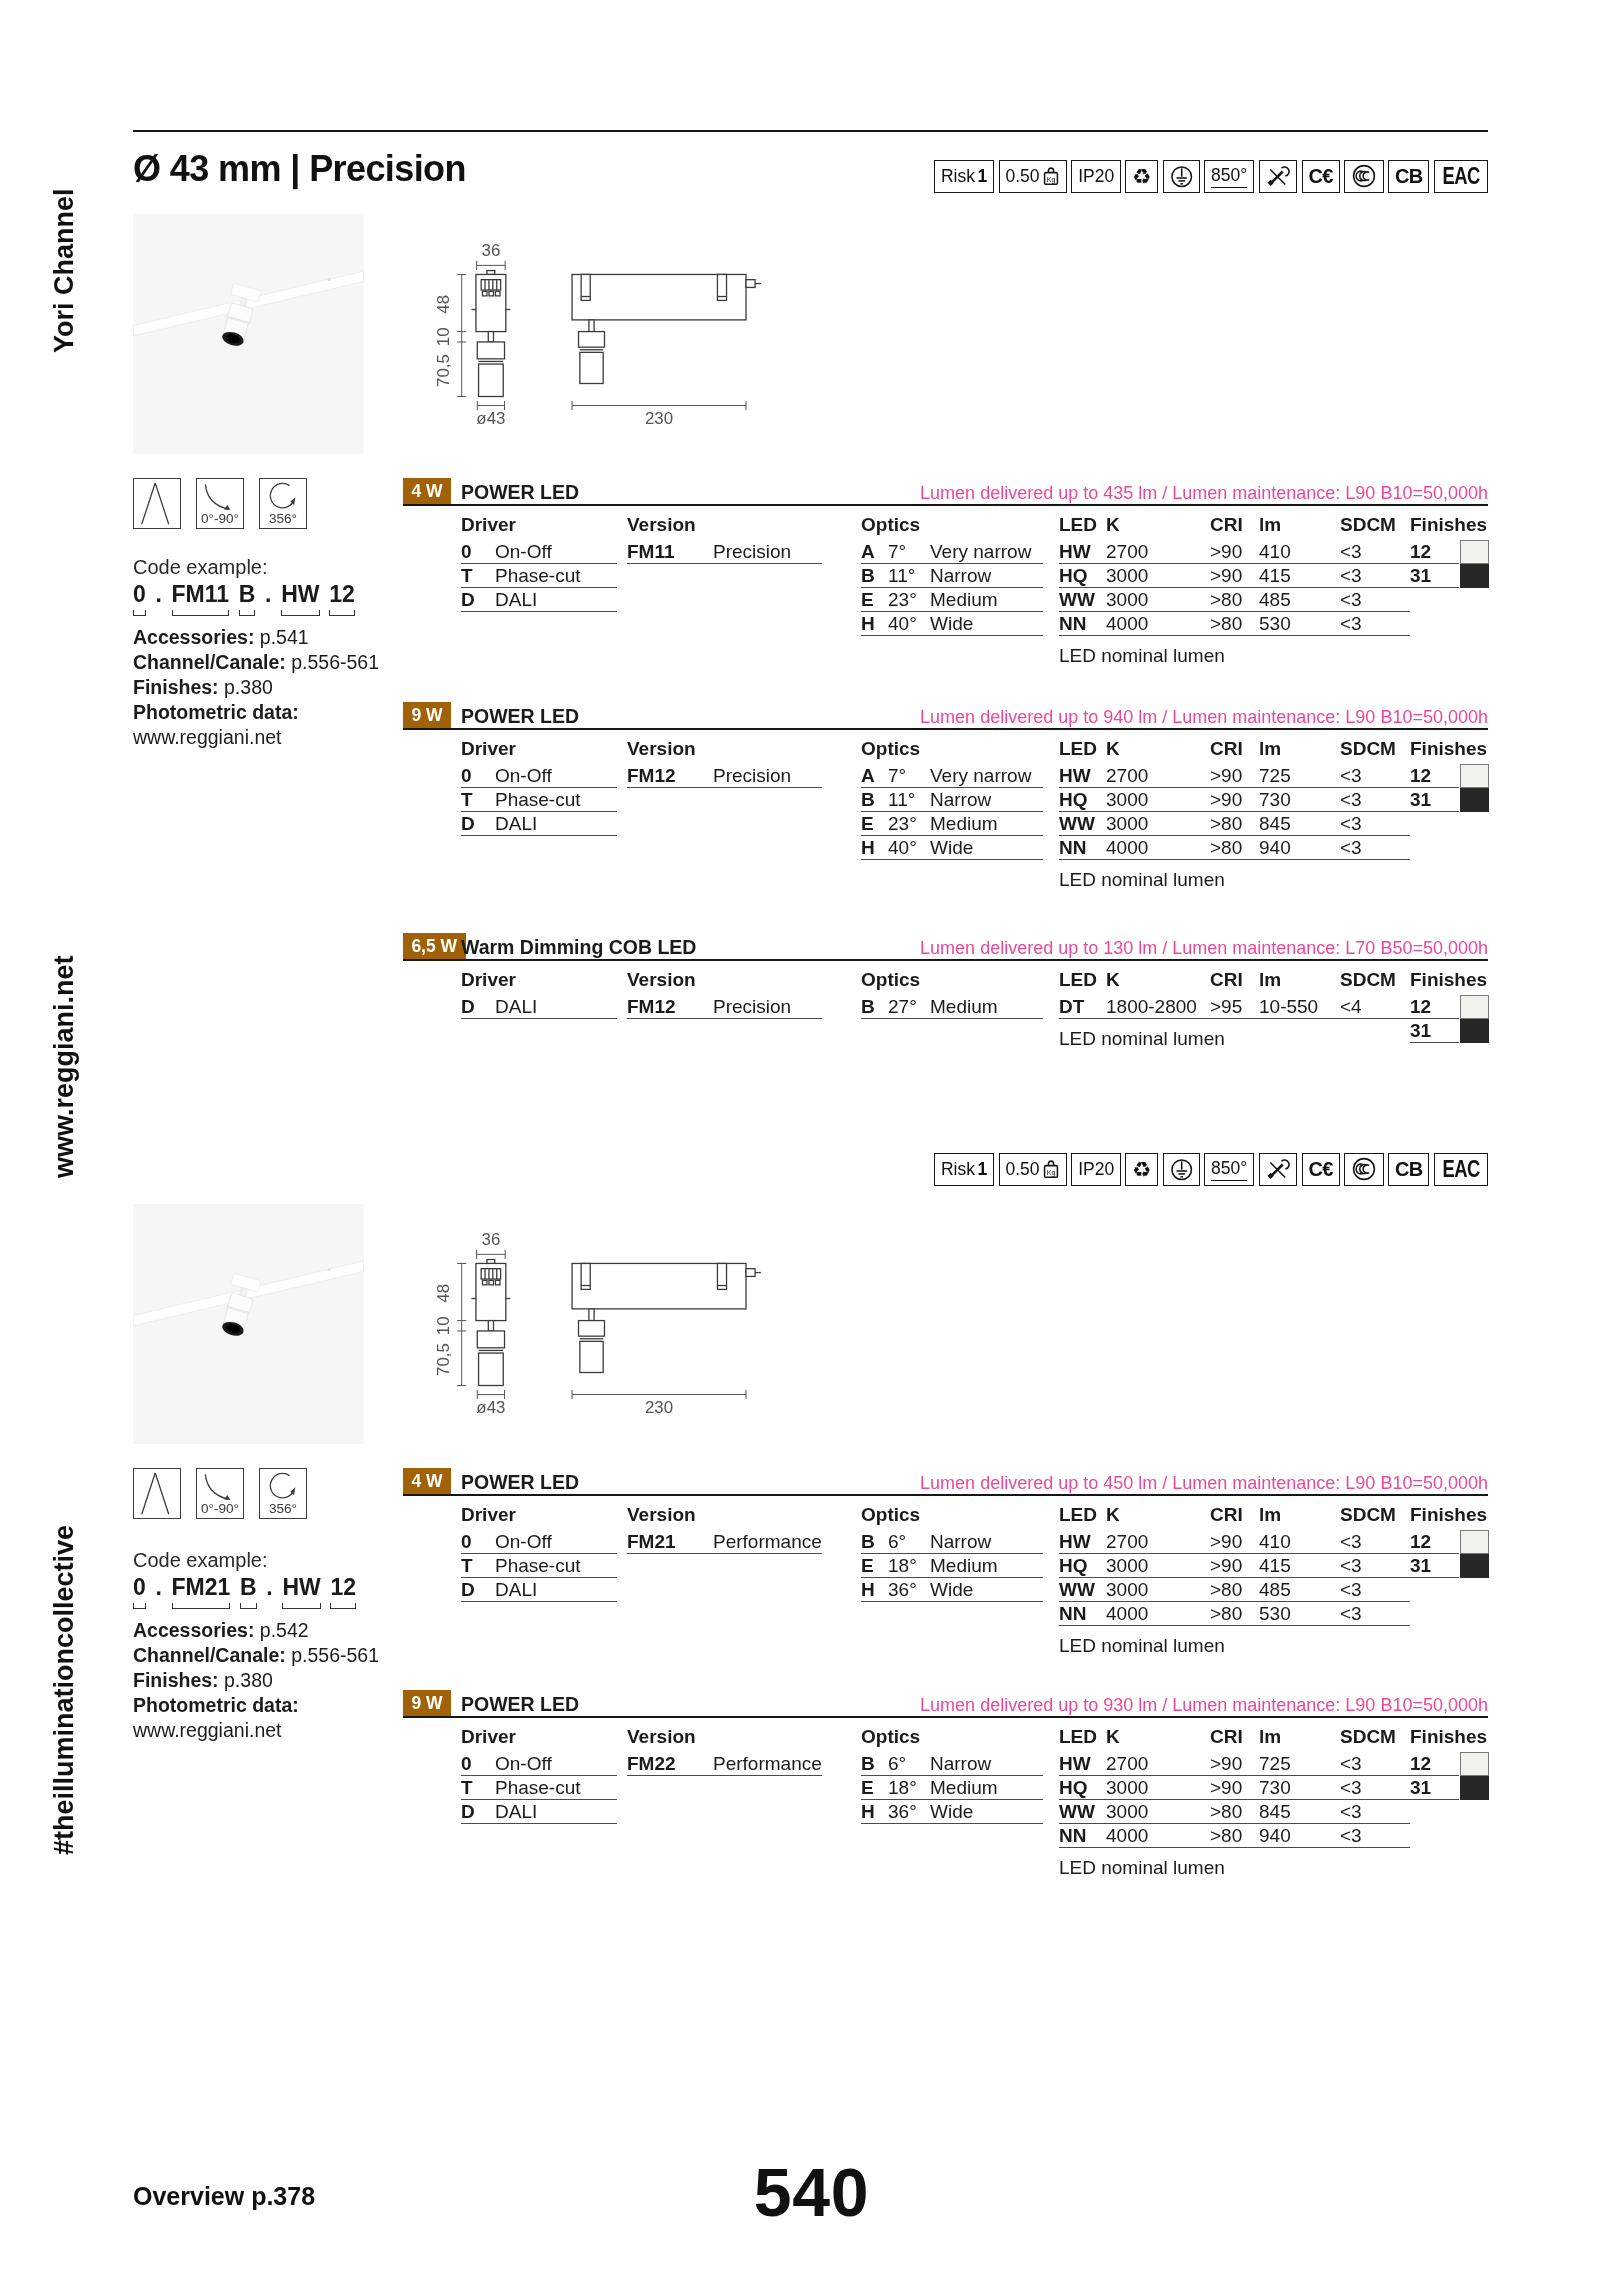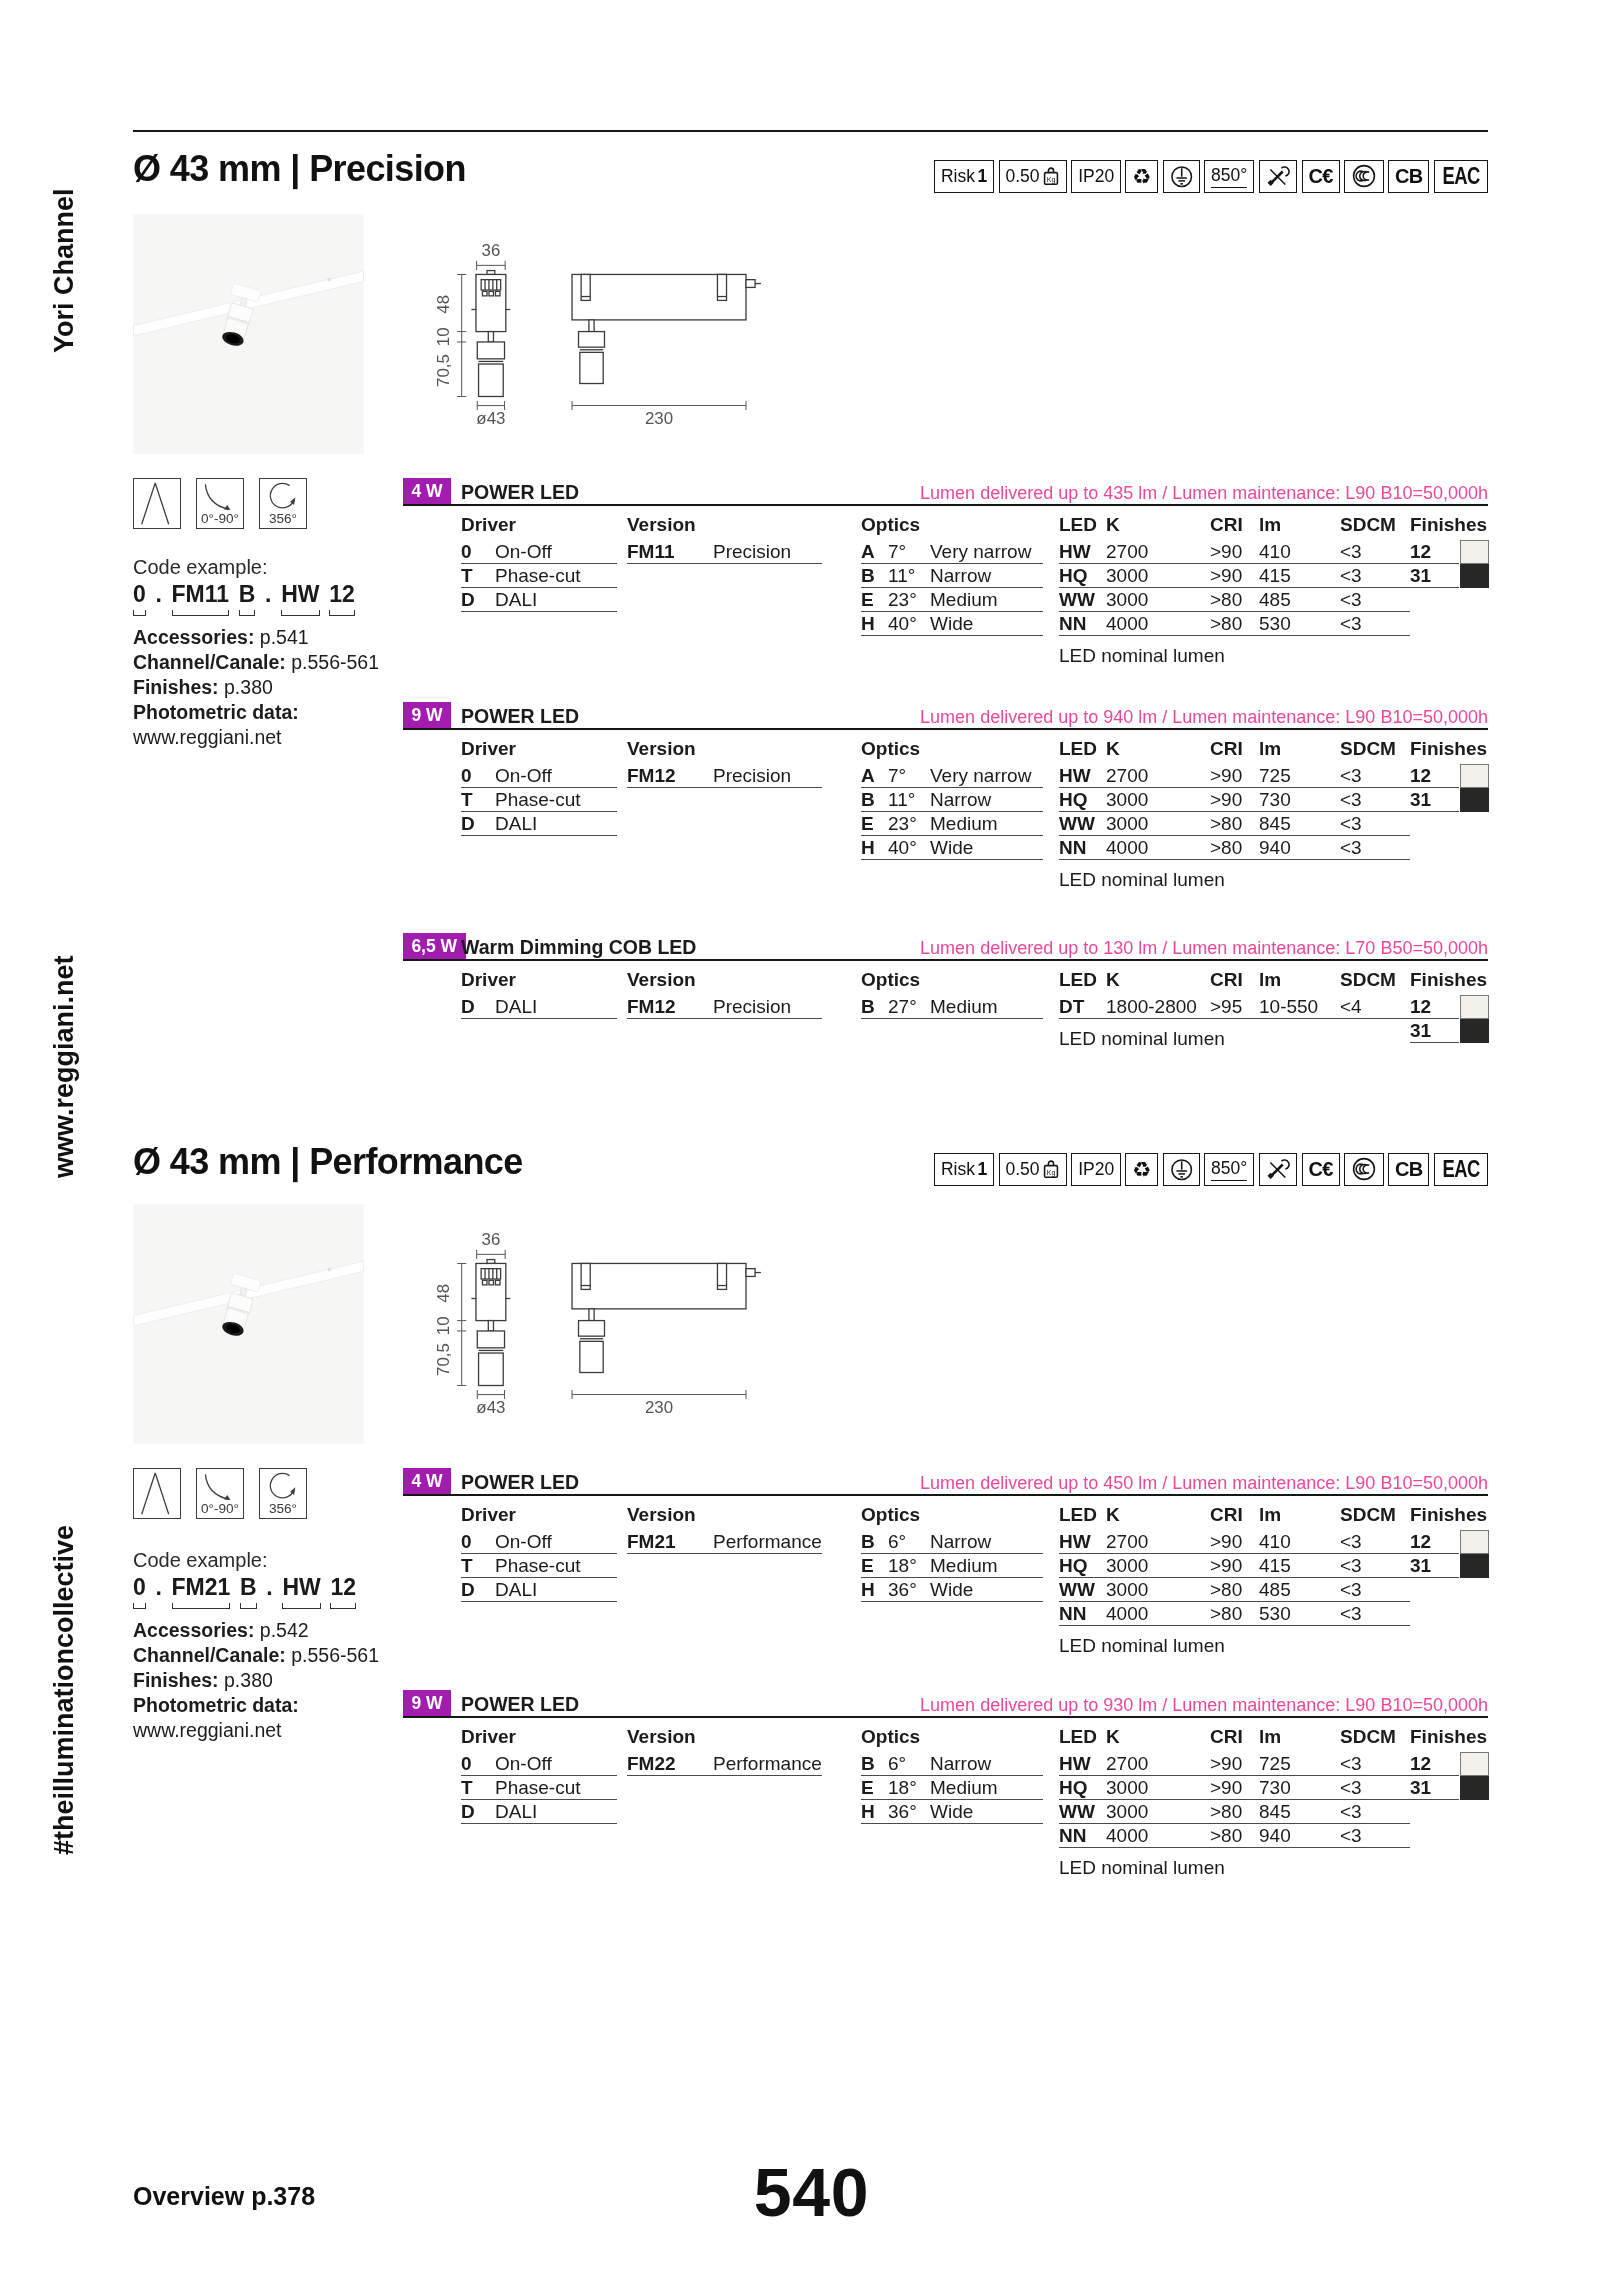--- a/index.html
+++ b/index.html
@@ -30,21 +30,21 @@
   .code-label{position:absolute;left:133px;font-size:20px;color:#2a2a2a;}
   .code-tokens{position:absolute;left:133px;display:flex;align-items:flex-start;}
   .ctok{font-weight:700;font-size:23px;margin-right:9.7px;text-align:center;}
   .ctok .bracket{height:5.2px;border-left:1.3px solid #333;border-right:1.3px solid #333;border-bottom:1.3px solid #333;margin-top:1.9px;}
   .cdot{font-weight:700;font-size:23px;margin-right:9.7px;}
   
   .info{position:absolute;left:133px;font-size:19.5px;line-height:25px;color:#1c1c1c;}
   .info b{font-weight:700;}
   
   .ptable{position:absolute;left:403px;width:1085px;font-size:19px;color:#1b1b1b;}
-  .pt-badge{position:absolute;left:0;top:0;height:26px;background:#a21caf;color:#fff;font-weight:700;font-size:17.5px;
+  .pt-badge{position:absolute;left:0;top:0;height:26px;background:#a16207;color:#fff;font-weight:700;font-size:17.5px;
             display:flex;align-items:center;padding:0 8.4px;}
   .pt-title{position:absolute;left:58px;top:3.2px;font-weight:700;font-size:19.5px;}
   .pt-note{position:absolute;right:0;top:4.5px;font-size:18px;color:#ec4899;}
   .pt-rule{position:absolute;left:0;right:0;top:26px;height:1.9px;background:#161616;}
   .pt-col{position:absolute;top:36px;}
   .pt-colhead{font-weight:700;height:26px;font-size:19px;}
   .pt-row{height:24px;border-bottom:1.3px solid #4a4a4a;display:flex;box-sizing:border-box;padding-top:0.6px;}
   .pt-row span{display:inline-block;}
   .pt-note2{margin-top:9px;font-size:19px;}
   .swatches{position:absolute;width:29px;}
@@ -499,21 +499,20 @@
         <div class="pt-row" style="width: 49px;">
           <span style="width: auto; font-weight: 700;">31</span>
         </div>
       </div>
       <div class="swatches" style="left: 1057px; top: 62px;">
         <div class="sw" style="background: rgb(243, 241, 236); border: 1px solid rgb(122, 122, 122);"></div>
         <div class="sw" style="background: rgb(39, 39, 37);"></div>
       </div>
     </div>
 
-  <h1 class="section-title" style="top:1141px">Ø 43 mm | Performance</h1>
   <div class="certs" style="top:1153px">
       <div class="cert">
         <span>Risk</span>
         <b>1</b>
       </div>
       <div class="cert">
         <span>0.50</span>
         <svg xmlns="http://www.w3.org/2000/svg" width="18" height="21" viewBox="0 0 28 32" style="font-size:27px">
           <path d="M10 10 V7 a4 4 0 0 1 8 0 v3" stroke="#161616" fill="none" stroke-width="2.4"></path>
           <rect x="4" y="10" width="20" height="18" rx="2" stroke="#161616" fill="none" stroke-width="2.4"></rect>

